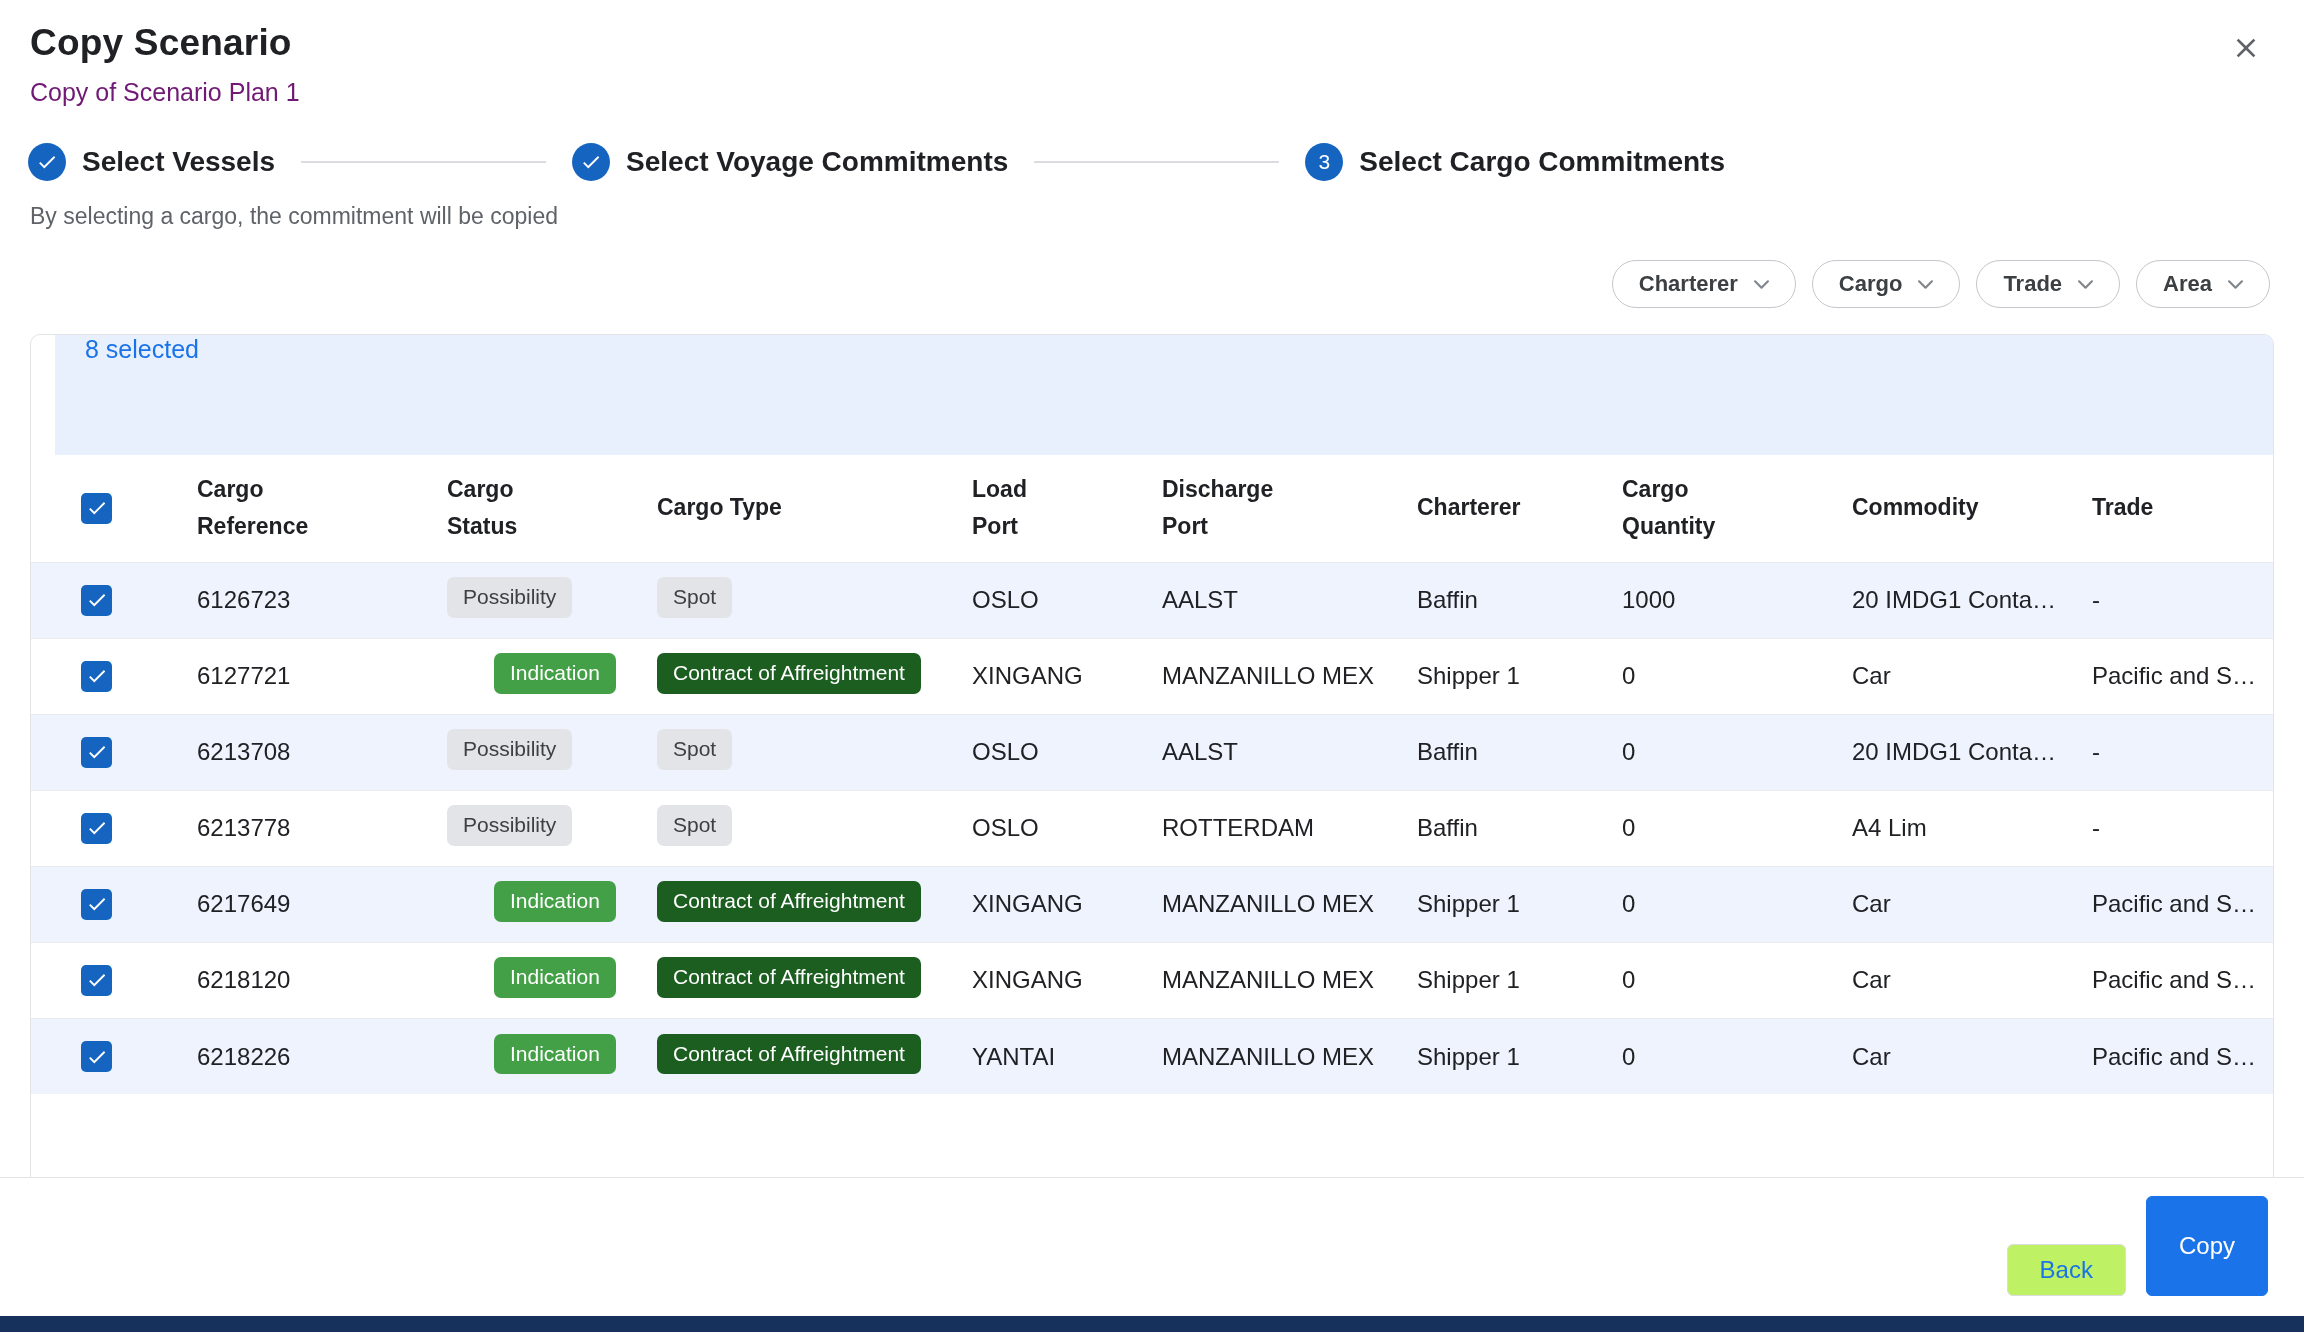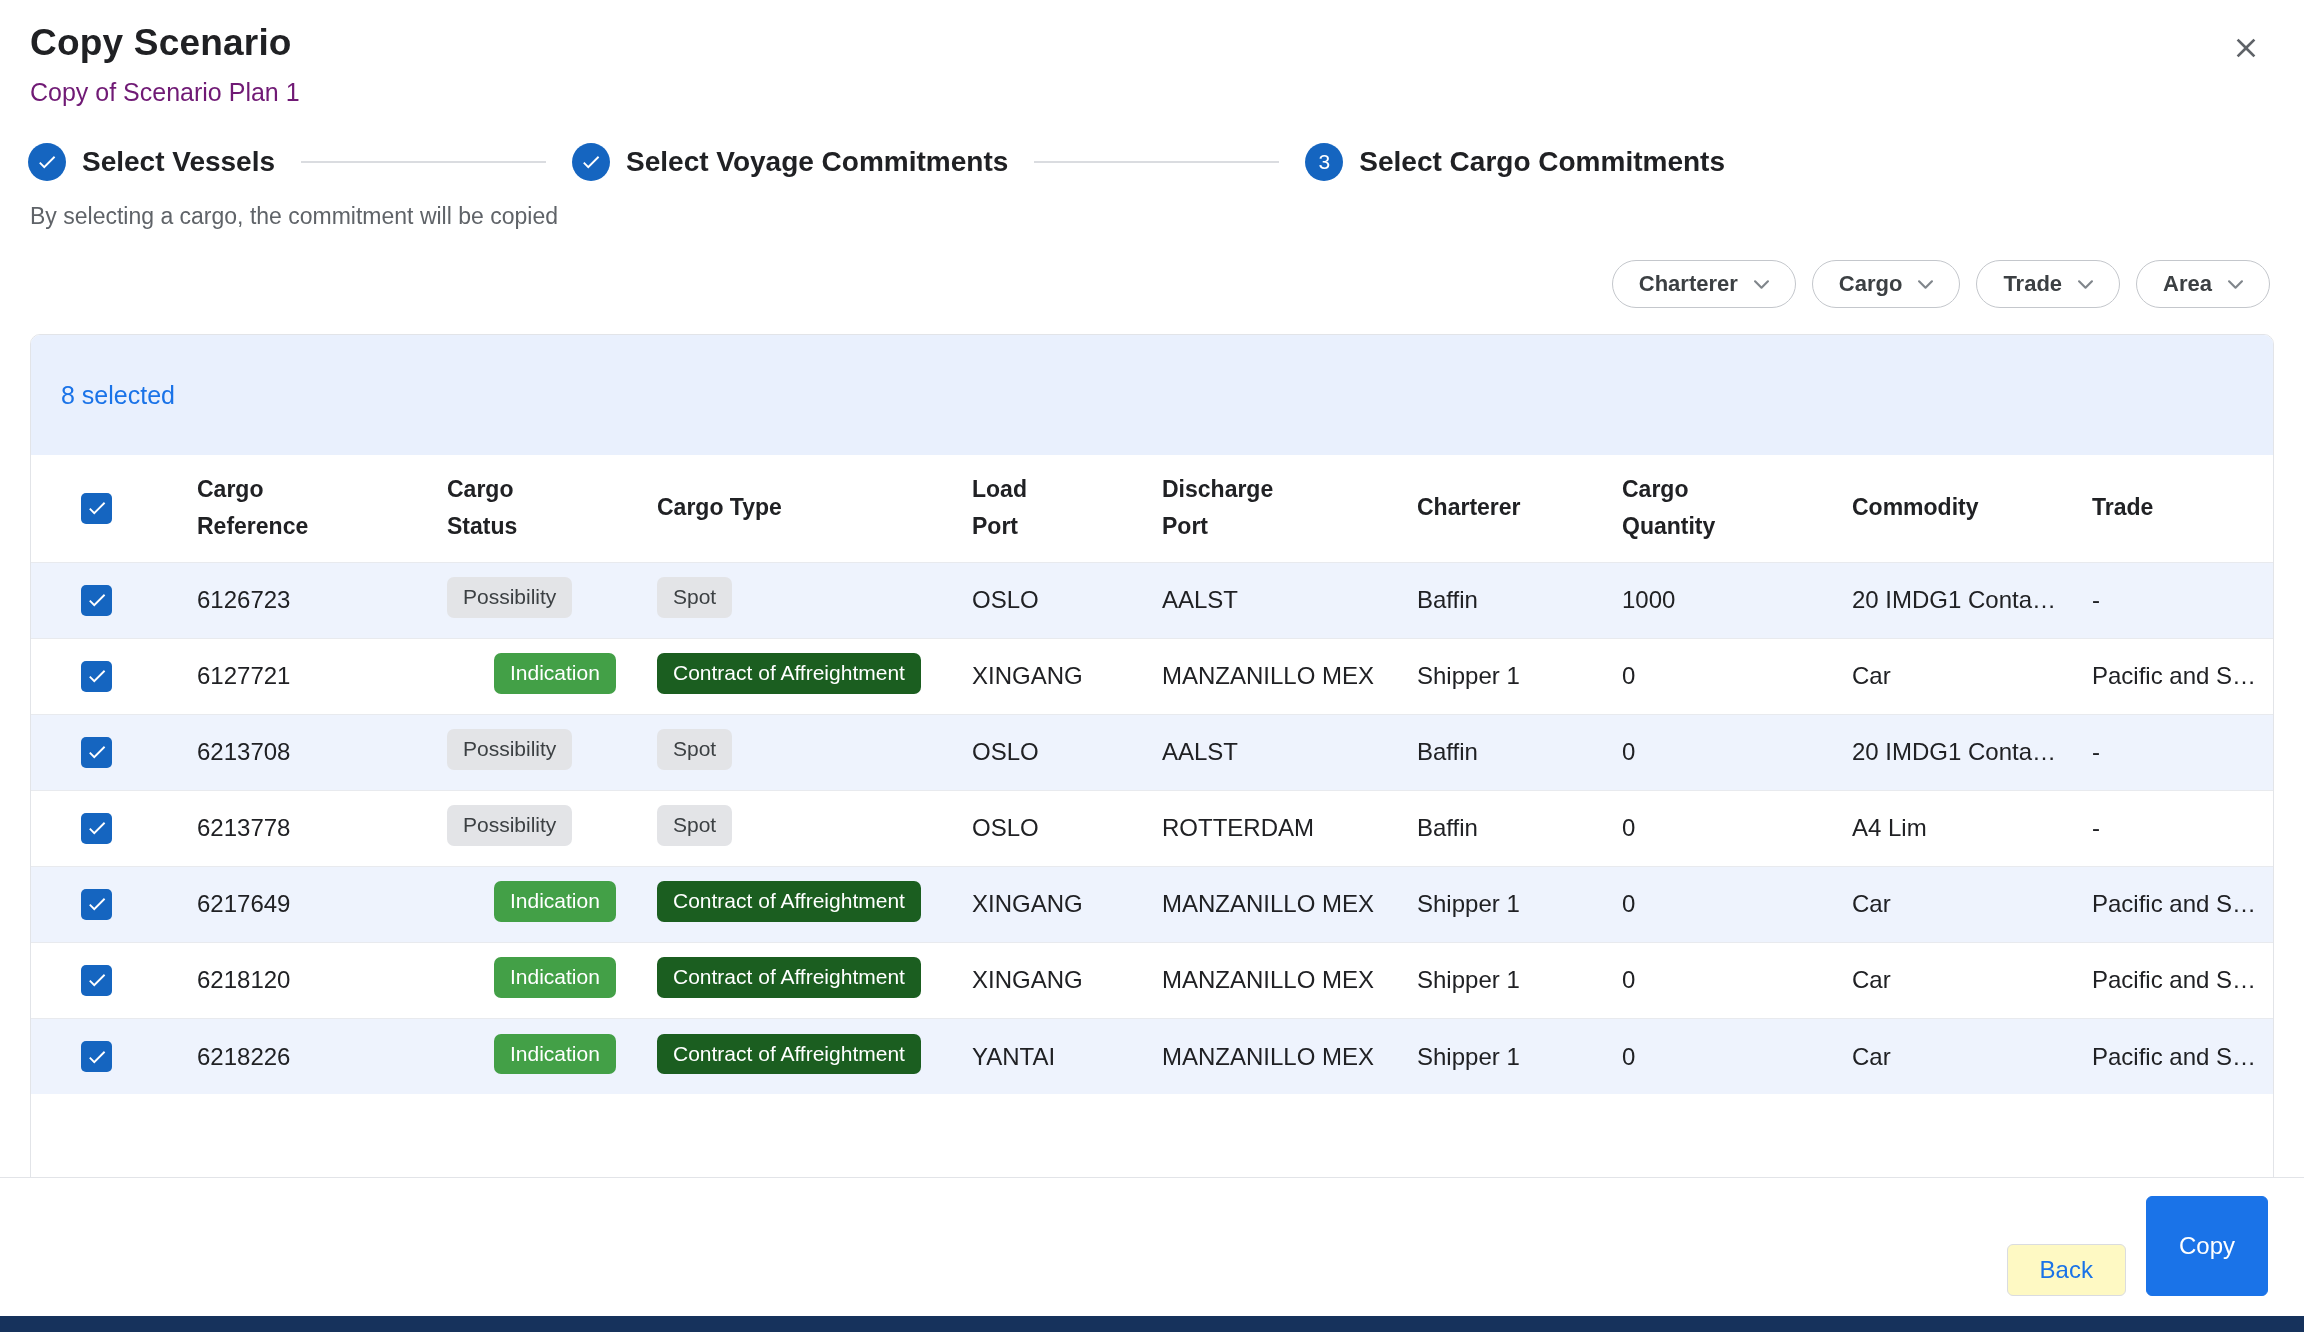--- a/index.html
+++ b/index.html
@@ -47,22 +47,22 @@
   .panel {
     margin:26px 30px 0 30px;
     border:1px solid var(--border,#e2e4e8);
     border-radius:10px;
     overflow:hidden;
     height:905px;
     background:#fff;
   }
   .selection-bar {
     background:var(--selection-bg,#e9f0fd);
-    height:120px; display:flex; align-items:center;
-    padding:0 30px; font-size:25px; color:var(--accent,#1a73e8);
+    height:120px; display:flex; align-items:flex-start;
+    padding:0 30px; font-size:25px; color:var(--accent,#1a73e8);margin-left:24px;
   }
   .cargo-table { width:100%; border-collapse:collapse; table-layout:fixed; font-size:24px; }
   .col-cb{width:150px}.col-ref{width:250px}.col-status{width:210px}.col-type{width:315px}
   .col-load{width:190px}.col-disch{width:255px}.col-chart{width:205px}.col-qty{width:230px}
   .col-comm{width:240px}.col-trade{width:auto}
   thead th {
     text-align:left; font-weight:600; font-size:23px;
     padding:0 16px; height:100px; white-space:pre-line;
     line-height:1.65; vertical-align:middle; background:#fff; color:var(--text,#202124);
   }
@@ -85,21 +85,21 @@
   .chip-darkgreen { background:var(--chip-darkgreen,#1b5e20); color:#fff; }
 
   
   .footer {
     position:absolute; left:0; right:0; bottom:16px;
     border-top:1px solid var(--border,#e2e4e8);
     display:flex; justify-content:flex-end; gap:20px;
     padding:18px 36px 20px 36px; background:#fff;
   }
   .btn { font-family:inherit; font-size:24px; border-radius:6px; padding:11px 32px; cursor:pointer; font-weight:400; }
-  .btn-outline { background:#fef9c3; border:1px solid #dadce0; color:var(--accent,#1a73e8);margin-top:48px; }
+  .btn-outline { background:#bef264; border:1px solid #dadce0; color:var(--accent,#1a73e8);margin-top:48px; }
   .btn-primary { background:var(--accent,#1a73e8); border:1px solid var(--accent,#1a73e8); color:#fff; }
   .bottom-bar { position:absolute; left:0; bottom:0; width:100%; height:16px; background:var(--bottom-bar,#16325c); }
 </style>
 </head>
 <body>
 
 <div class="page">
 
   <div class="dialog-header">
     <div>

